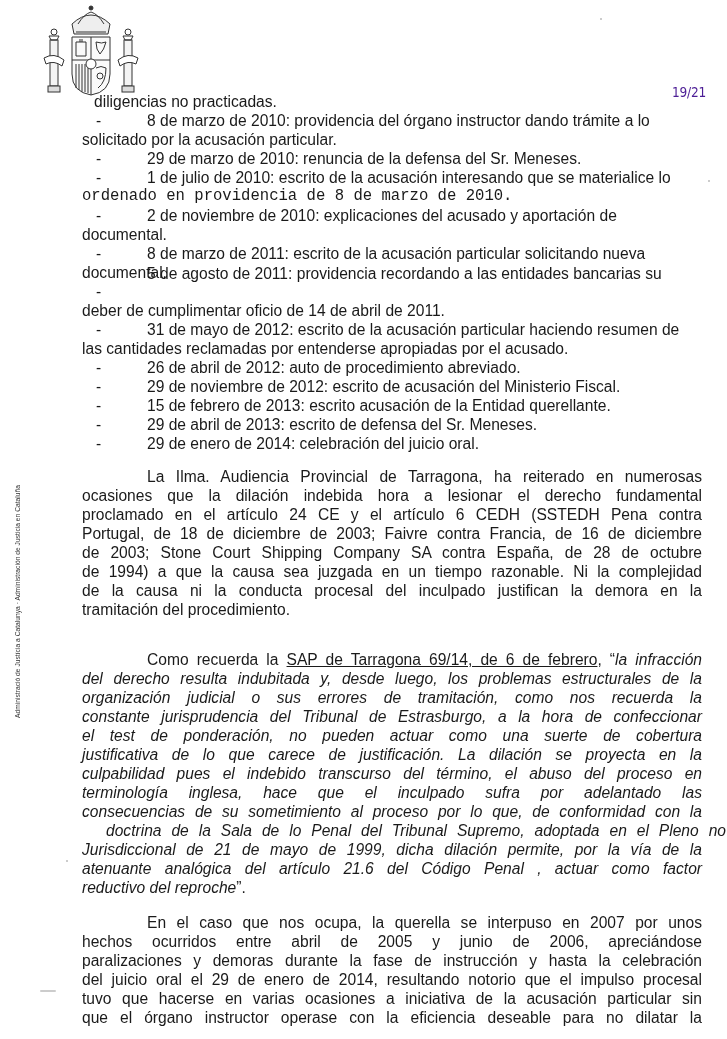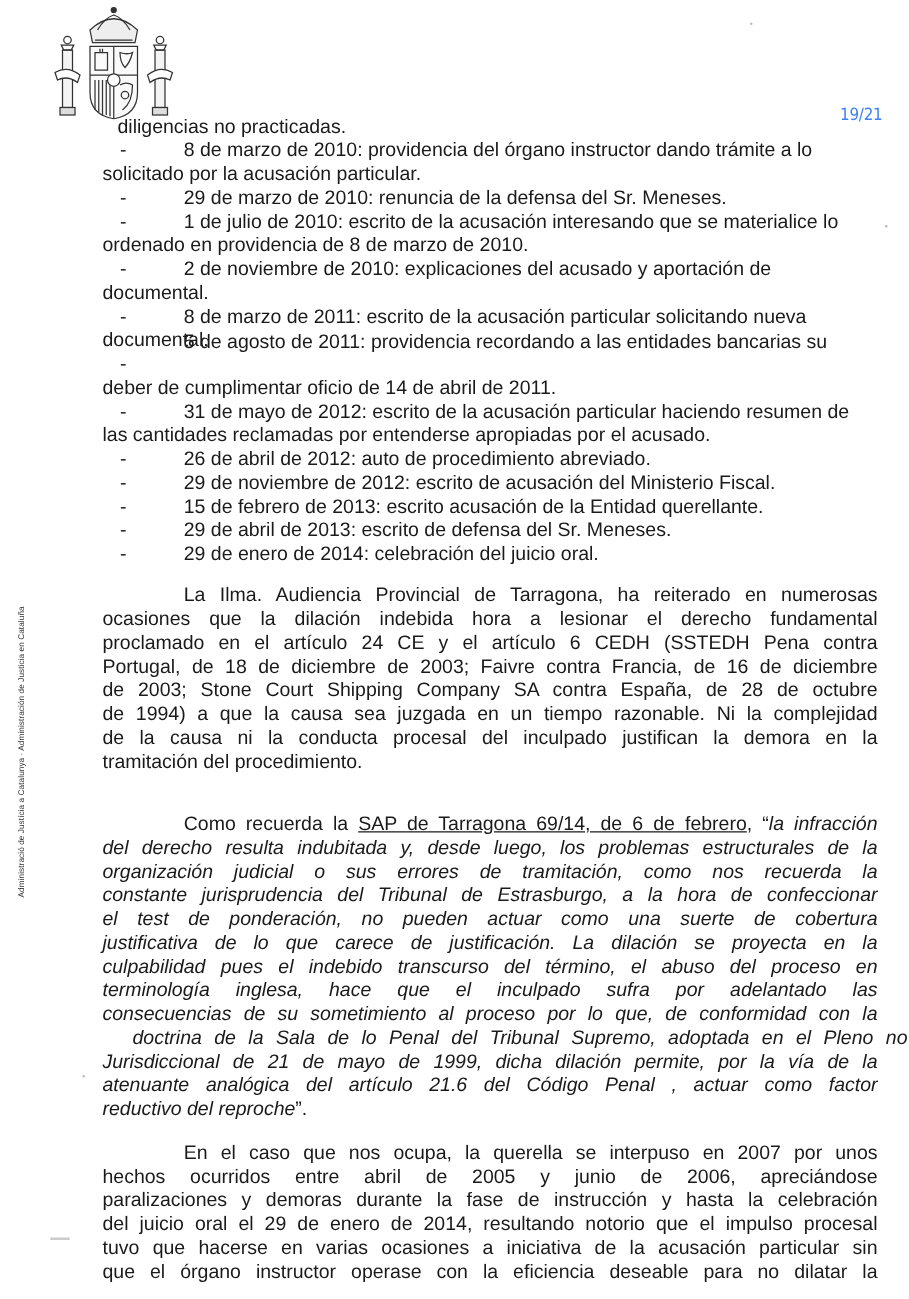--- a/index.html
+++ b/index.html
@@ -7,21 +7,21 @@
     width: 727px; height: 1039px; overflow: hidden;
     background: #ffffff; position: relative;
     font-family: "Liberation Sans", sans-serif;
     color: #1a1a1a;
   }
   .page { position: absolute; left: 0; top: 0; width: 727px; height: 1039px; }
   .coat { position: absolute; left: 42px; top: 2px; width: 98px; height: 96px; }
   .page-number {
     position: absolute; left: 672px; top: 84px;
     font-family: "DejaVu Sans Condensed", "DejaVu Sans", sans-serif;
-    font-size: 13.5px; letter-spacing: -0.2px; color: #3b82f6;
+    font-size: 13.5px; letter-spacing: -0.2px; color: #4c1d95;
   }
   .sidebar-text {
     position: absolute; left: 14px; top: 718px;
     transform-origin: 0 0; transform: rotate(-90deg);
     white-space: nowrap; font-size: 6.6px; color: #333; letter-spacing: 0.05px;
   }
   .body-text {
     position: absolute; left: 82px; top: 0; width: 620px;
     font-size: 15.6px; line-height: 19px;
     font-stretch: condensed;
@@ -85,21 +85,21 @@
           <span class="indent" style="top: 111px;">8 de marzo de 2010: providencia del órgano instructor dando trámite a lo</span>
           <span class="line" style="top: 130px;">solicitado por la acusación particular.</span>
         </div>
         <div>
           <span class="dash" style="top: 149px;">-</span>
           <span class="indent" style="top: 149px;">29 de marzo de 2010: renuncia de la defensa del Sr. Meneses.</span>
         </div>
         <div>
           <span class="dash" style="top: 168px;">-</span>
           <span class="indent" style="top: 168px;">1 de julio de 2010: escrito de la acusación interesando que se materialice lo</span>
-          <span class="line" style="top: 187px;">ordenado en providencia de 8 de marzo de 2010.</span>
+          <span class="line" style="top: 187px; font-family: Liberation Mono, monospace;">ordenado en providencia de 8 de marzo de 2010.</span>
         </div>
         <div>
           <span class="dash" style="top: 206px;">-</span>
           <span class="indent" style="top: 206px;">2 de noviembre de 2010: explicaciones del acusado y aportación de</span>
           <span class="line" style="top: 225px;">documental.</span>
         </div>
         <div>
           <span class="dash" style="top: 244px;">-</span>
           <span class="indent" style="top: 244px;">8 de marzo de 2011: escrito de la acusación particular solicitando nueva</span>
           <span class="line" style="top: 263px;">documental.</span>

